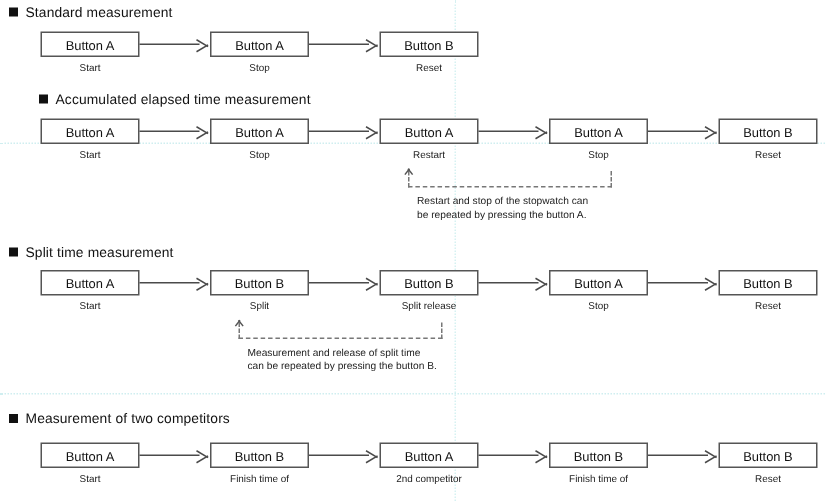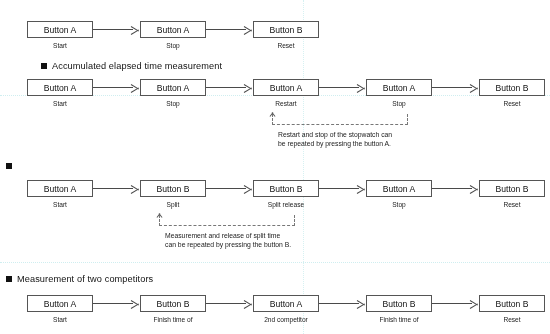--- a/index.html
+++ b/index.html
@@ -131,37 +131,41 @@
 </style>
 </head>
 <body>
 
 <div class="canvas">
 
   <div class="hguide" style="top:95px;"></div>
   <div class="hguide" style="top:262px;"></div>
   <div class="vguide" style="left:303px; top:0; height:334px;"></div>
 
+  <div class="heading" style="left:6px; top:3px;">
+    <span class="bullet"></span>
+    <span>Standard measurement</span>
+  </div>
 
   <div class="row" style="left:0px; top:21px; width:550px;">
     <div class="node" style="left:27px;">Button A</div>
     <div class="node-label" style="left:15px; top:21px;">Start</div>
     <div class="connector" style="left:93px; width:40px;"></div>
     <div class="arrowhead" style="left:131px;"></div>
 
     <div class="node" style="left:140px;">Button A</div>
     <div class="node-label" style="left:128px; top:21px;">Stop</div>
     <div class="connector" style="left:206px; width:40px;"></div>
     <div class="arrowhead" style="left:244px;"></div>
 
     <div class="node" style="left:253px;">Button B</div>
     <div class="node-label" style="left:241px; top:21px;">Reset</div>
   </div>
 
-  <div class="heading" style="left:21px; top:61px;padding-left:20px;">
+  <div class="heading" style="left:6px; top:61px;padding-left:20px;">
     <span class="bullet"></span>
     <span>Accumulated elapsed time measurement</span>
   </div>
 
   <div class="row" style="left:0px; top:79px; width:550px;">
     <div class="node" style="left:27px;">Button A</div>
     <div class="node-label" style="left:15px; top:21px;">Start</div>
     <div class="connector" style="left:93px; width:40px;"></div>
     <div class="arrowhead" style="left:131px;"></div>
 
@@ -186,20 +190,21 @@
 
   <div class="annot" style="left:268px; top:112px;">
     <div class="bracket" style="left:4px; top:2px; width:136px;"></div>
     <div class="caret" style="left:0px; top:0px;"></div>
     <div class="text" style="left:10px; top:18px;">Restart and stop of the stopwatch can</div>
     <div class="text" style="left:10px; top:27px;">be repeated by pressing the button A.</div>
   </div>
 
   <div class="heading" style="left:6px; top:163px;">
     <span class="bullet"></span>
+    <span>Split time measurement</span>
   </div>
 
   <div class="row" style="left:0px; top:180px; width:550px;">
     <div class="node" style="left:27px;">Button A</div>
     <div class="node-label" style="left:15px; top:21px;">Start</div>
     <div class="connector" style="left:93px; width:40px;"></div>
     <div class="arrowhead" style="left:131px;"></div>
 
     <div class="node" style="left:140px;">Button B</div>
     <div class="node-label" style="left:128px; top:21px;">Split</div>

